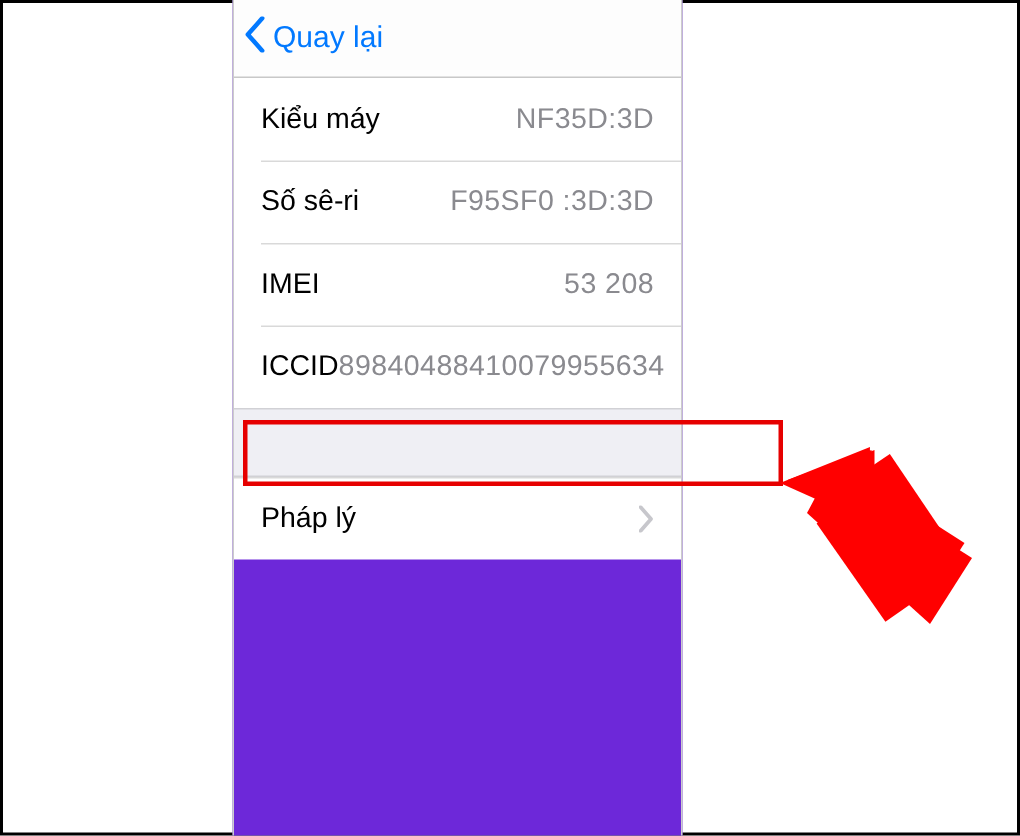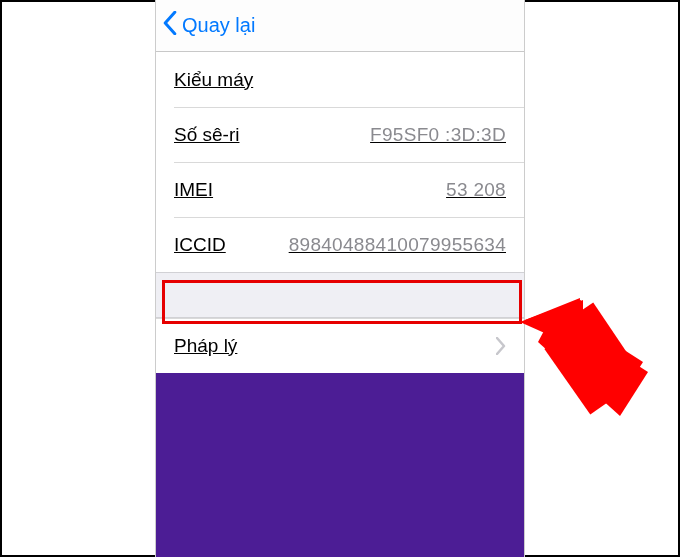--- a/index.html
+++ b/index.html
@@ -13,23 +13,23 @@
   }
   .outer-frame {
     position: absolute;
     left: 0; top: 0; width: 680px; height: 557px;
     border: 2px solid #000;
   }
   .phone {
     position: absolute;
     left: 155px;
     top: 0;
-    width: 370px;
+    width: 300px;
     height: 557px;
-    background: #4c1d95;
+    background: #6d28d9;
     border-left: 1px solid #ccc;
     border-right: 1px solid #ccc;
   }
   .nav {
     height: 52px;
     border-bottom: 1px solid #c8c8c8;
     display: flex;
     align-items: center;
     position: relative;
     background: #fdfdfd;
@@ -56,21 +56,20 @@
   .list {
     background: #fff;
   }
   .row {
     display: flex;
     justify-content: space-between;
     align-items: center;
     padding: 0 18px;
     position: relative;
     height: 55px;
-    text-decoration: underline;
   }
   .row + .row::before,
   .spacer + .row::before,
   .row.sep-top::before {
     content: "";
     position: absolute;
     left: 18px; right: 0; top: 0;
     height: 1px;
     background: #d9d9d9;
   }
@@ -123,20 +122,21 @@
           </svg>
       </span>
       <span class="back-label">Quay lại</span>
     </div>
   </div>
 
   <div class="list">
 
     <div class="row">
       <span class="label">Kiểu máy</span>
+      <span class="value">NF35D:3D</span>
     </div>
 
     <div class="row">
       <span class="label">Số sê-ri</span>
       <span class="value">F95SF0 :3D:3D</span>
     </div>
 
 
 
     <div class="row" style="position:relative;">

